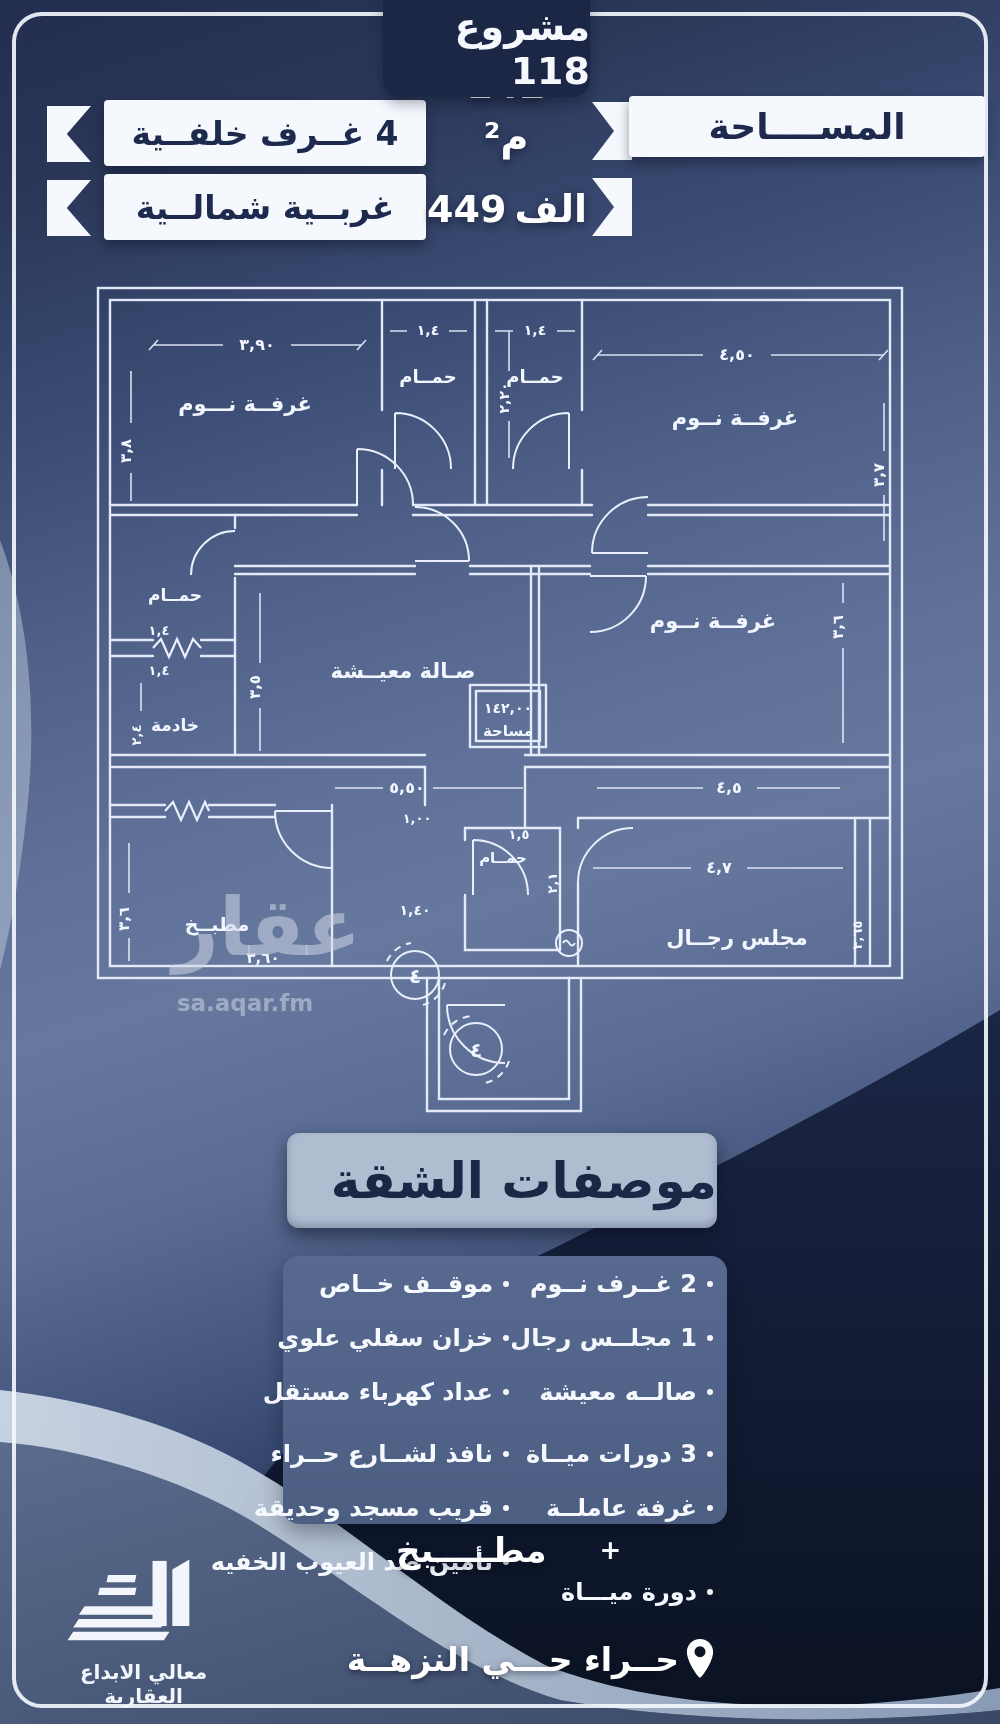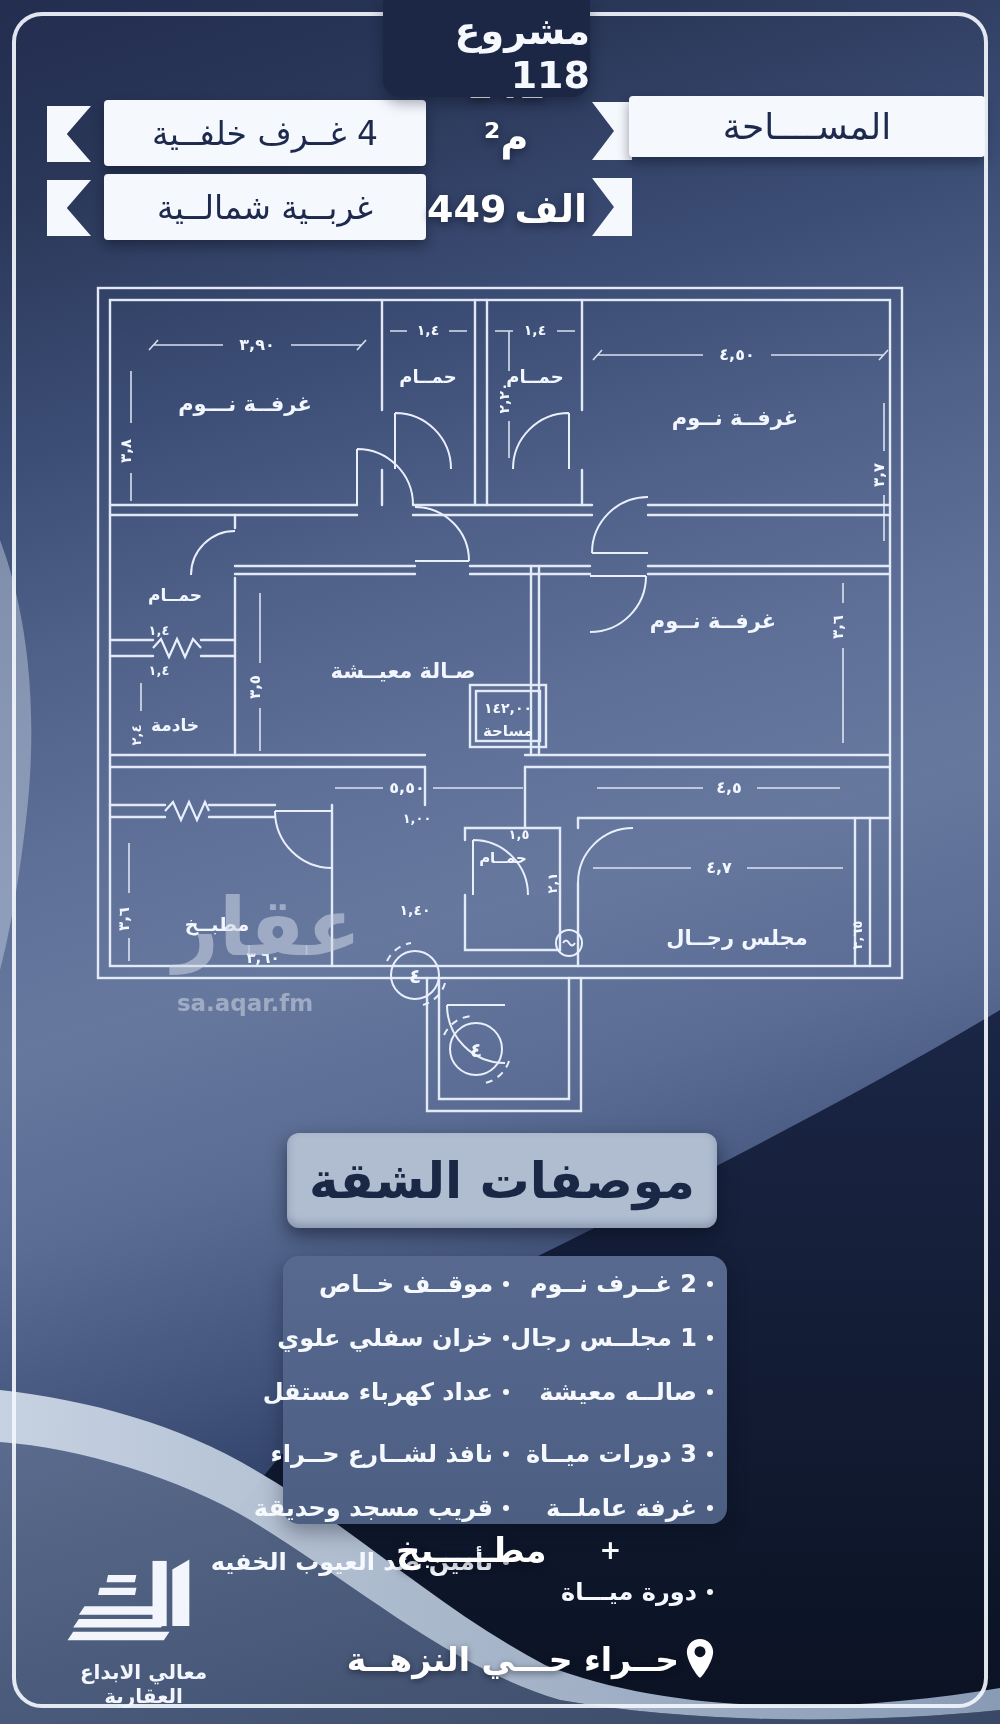--- a/index.html
+++ b/index.html
@@ -11,43 +11,43 @@
       #66789e 52%,#5a6c93 62%,#41537b 72%,#2a3a61 80%,#1b2746 88%,#111b33 100%);
   }
   .bg-svg{position:absolute;inset:0;z-index:1;}
   .frame{
     position:absolute;left:12px;top:12px;right:12px;bottom:16px;
     border:4px solid rgba(242,246,252,.92);border-radius:30px;z-index:40;pointer-events:none;
   }
   .banner{
     position:absolute;left:383px;top:0;width:207px;height:97px;z-index:50;
     background:#1c2745;border-radius:0 0 18px 18px;
-    display:flex;align-items:flex-end;justify-content:center;
+    display:flex;align-items:center;justify-content:center;
     color:#f5f8fd;font-size:38px;font-weight:bold;
     box-shadow:0 6px 14px rgba(8,12,25,.35);
   }
   .hbox{
-    position:absolute;background:#f5f8fd;color:#1d2a4e;font-weight:normal;
+    position:absolute;background:#f5f8fd;color:#1d2a4e;font-weight:bold;
     display:flex;align-items:center;justify-content:center;z-index:30;
     border-radius:4px;box-shadow:0 6px 12px rgba(8,12,25,.4);
   }
   .hbox.left{left:104px;width:322px;height:66px;font-size:33px;}
   .hbox.right{left:629px;width:356px;height:61px;font-size:36px;}
   .flag{position:absolute;background:#f5f8fd;z-index:30;}
   .flag.notch-right{clip-path:polygon(0 0,100% 0,45% 50%,100% 100%,0 100%);}
   .flag.notch-left{clip-path:polygon(0 0,100% 0,100% 100%,0 100%,55% 50%);}
   .hval{
     position:absolute;left:425px;width:162px;height:56px;z-index:30;
     display:flex;align-items:center;justify-content:flex-end;gap:8px;direction:ltr;
     color:#fff;font-size:38px;font-weight:bold;text-shadow:0 3px 8px rgba(8,12,25,.5);
   }
   .plan{position:absolute;left:95px;top:283px;z-index:20;}
   .title-box{
     position:absolute;left:287px;top:1133px;width:430px;height:95px;z-index:30;
-    background:#b0bdd1;border-radius:12px;display:flex;align-items:center;justify-content:center;
+    background:#b0bdd1;border-radius:12px;display:flex;align-items:center;
     color:#1b2845;font-size:50px;font-weight:bold;
     box-shadow:0 8px 18px rgba(8,12,25,.5), inset 0 -4px 8px rgba(20,30,60,.25);
   }
   .specs-panel{
     position:absolute;left:283px;top:1256px;width:444px;height:268px;z-index:30;
     background:linear-gradient(180deg,#57698f,#4c5e82);border-radius:16px;
     box-shadow:0 8px 20px rgba(8,12,25,.35);
   }
   .spec-col{position:absolute;top:12px;display:flex;flex-direction:column;gap:22px;}
   .spec-col.right{right:14px;width:205px;}

